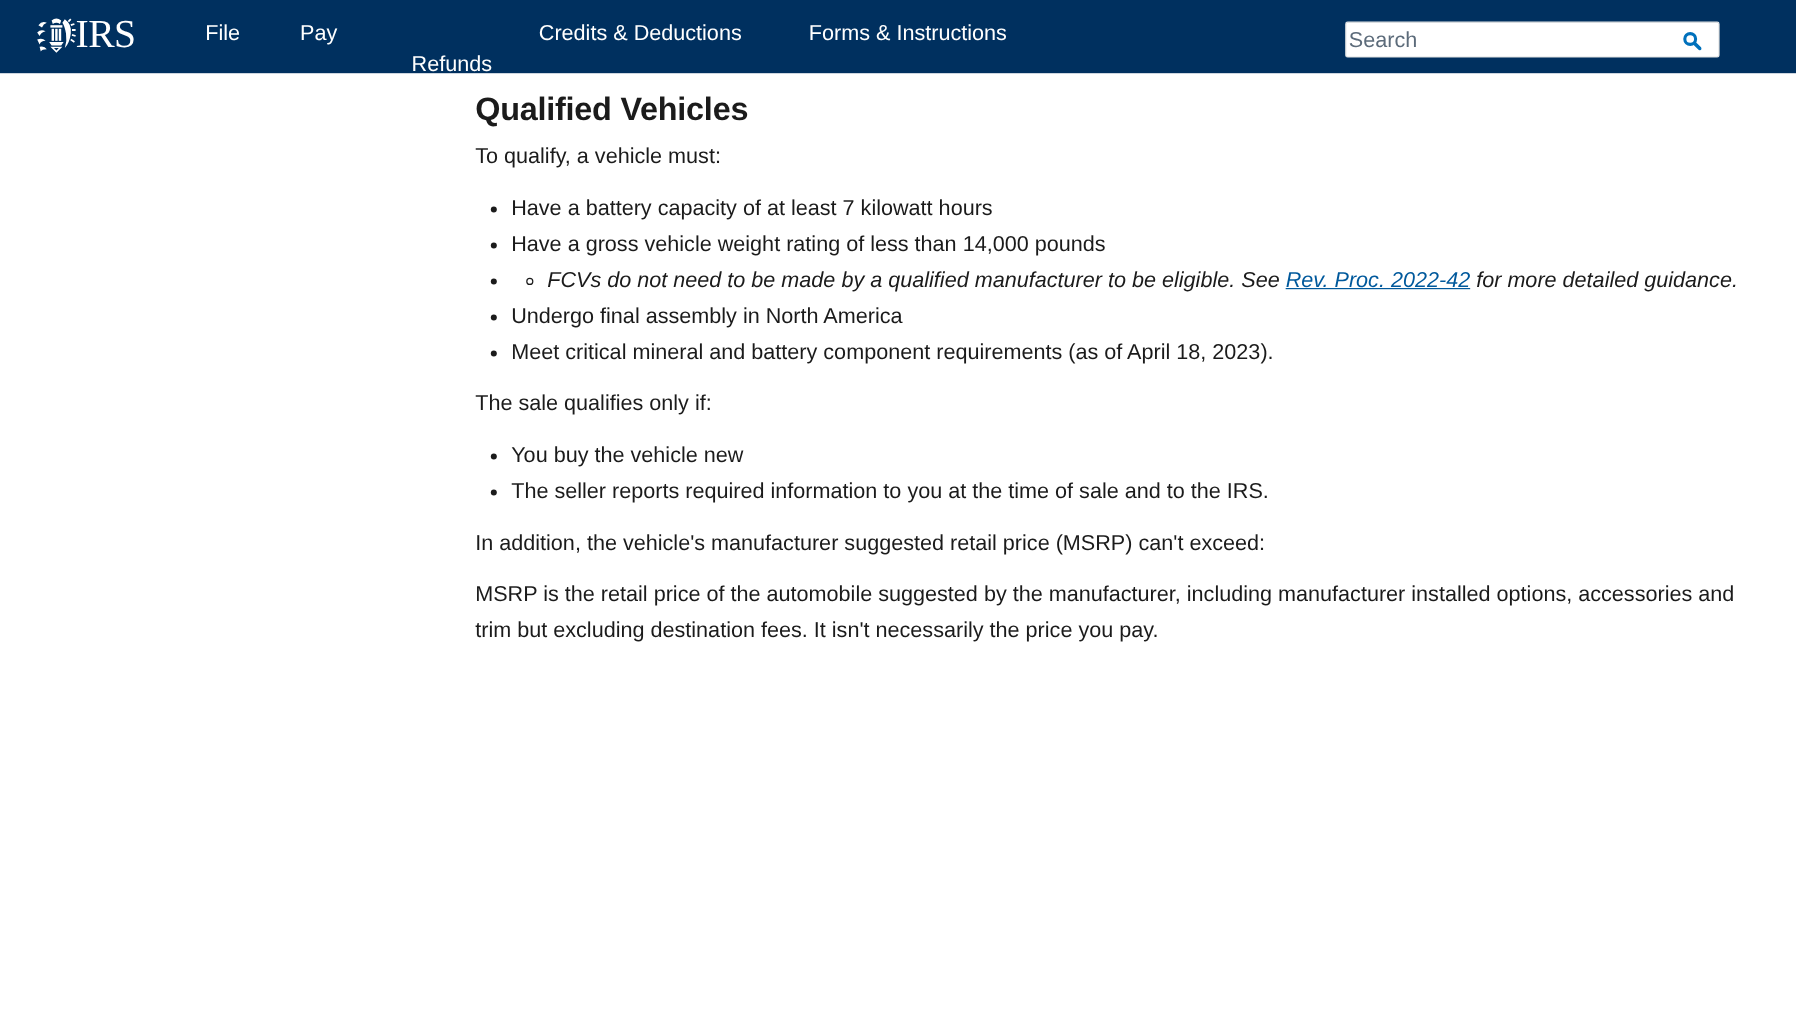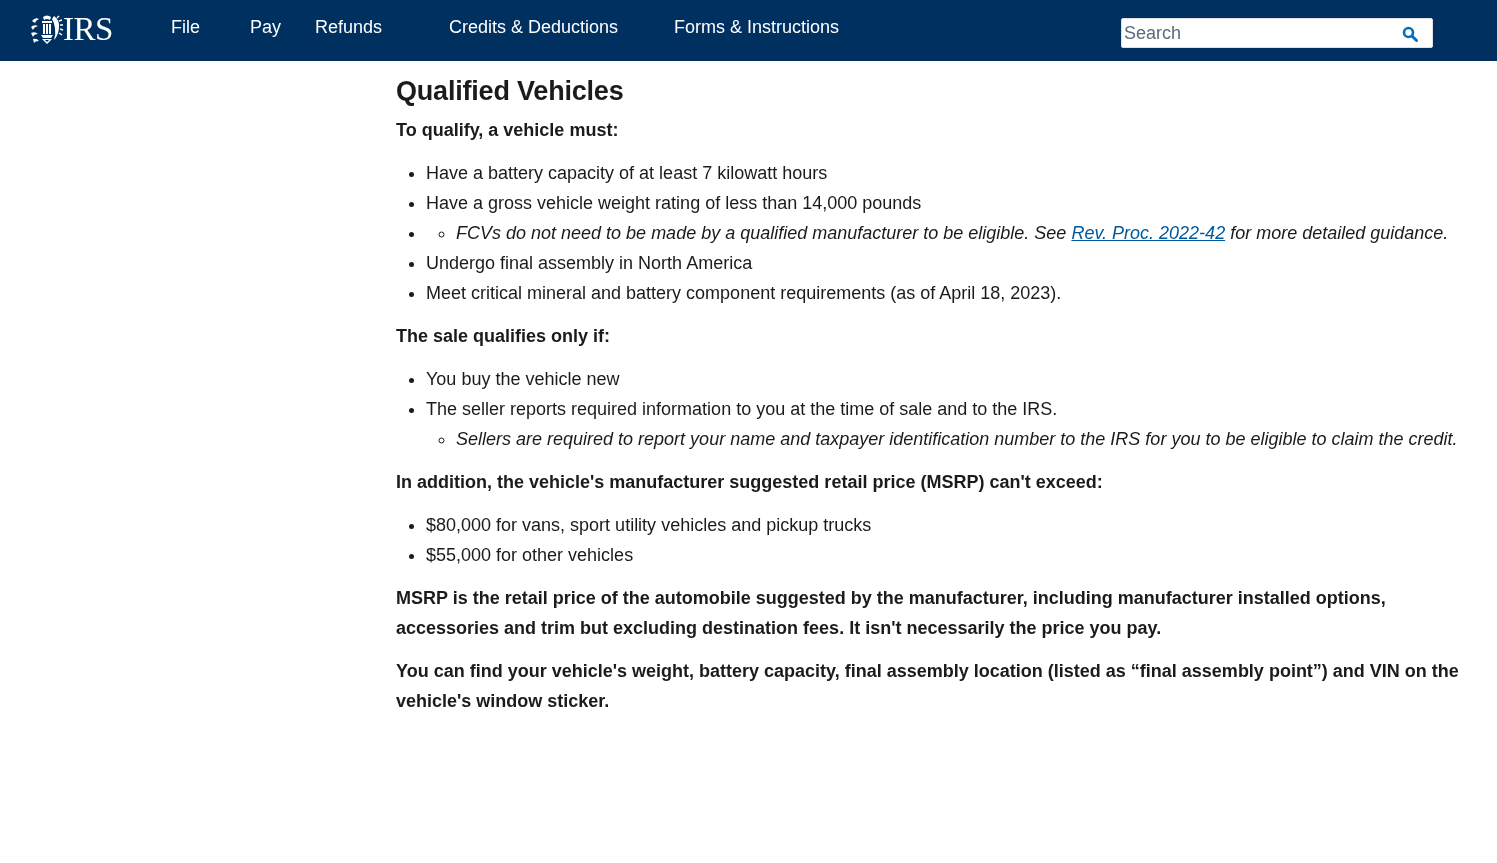--- a/index.html
+++ b/index.html
@@ -44,21 +44,21 @@
 
     .content {
       position: absolute; left: 396px; top: 62px; width: 1070px;
       font-size: 18px; line-height: 30px;
     }
     .content h2 {
       font-size: 27px; font-weight: bold; line-height: 34px;
       margin-top: 12px; margin-bottom: 7px; color: #1b1b1b;
       letter-spacing: -0.2px;
     }
-    .content p { margin-bottom: 13px; font-weight: bold; }
+    .content p { margin-bottom: 13px; }
     .content ul { margin: 0 0 13px 0; padding-left: 30px; list-style: disc; }
     .content ul ul { list-style: circle; padding-left: 30px; margin-bottom: 0; font-style: italic; }
     .content li { line-height: 30px; }
     .content a { color: #00599c; text-decoration: underline; }
     .p-after-title { margin-bottom: 13px; }
   </style>
 </head>
 <body>
 
 <header class="topnav">
@@ -75,21 +75,21 @@
         <path d="M13 26 l5 5 l5 -5z M16 27 h4 l-2 2z" fill-rule="evenodd"></path>
         <path d="M25 3 q6 4 5 12 q-1 8 -5 12 q2 -6 1 -12 q-1 -6 -3 -9z"></path>
         <path d="M28 5 l2 -2 M30 8 l3 -1 M31 12 l3 0 M31 16 l3 1 M30 20 l3 2" stroke="#fff" stroke-width="1.5"></path>
       </svg>
     </span>
     <span class="logo-text">IRS</span>
   </a>
 
   <a class="nav-item" style="left:171px;">File</a>
   <a class="nav-item" style="left:250px;">Pay</a>
-  <a class="nav-item" style="left:315px;">Refunds</a>
+  <a class="nav-item" style="left:343px;margin-top:26px;">Refunds</a>
   <a class="nav-item" style="left:449px;text-align:right;">Credits &amp; Deductions</a>
   <a class="nav-item" style="left:674px;">Forms &amp; Instructions</a>
 
   <div class="search-box">
     <input class="search-input" type="text" placeholder="Search" style="">
     <button class="search-btn">
       <span>
         <svg viewBox="0 0 16 16">
           <circle cx="6.5" cy="6.5" r="4.5" fill="none" stroke="#0071bc" stroke-width="2.6"></circle>
           <line x1="10" y1="10" x2="14.5" y2="14.5" stroke="#0071bc" stroke-width="3" stroke-linecap="round"></line>
@@ -115,27 +115,19 @@
     </li>
     <li>Undergo final assembly in North America</li>
     <li>Meet critical mineral and battery component requirements (as of April 18, 2023).</li>
   </ul>
 
   <p>The sale qualifies only if:</p>
   <ul>
     <li>You buy the vehicle new</li>
     <li>
       <span>The seller reports required information to you at the time of sale and to the IRS.</span>
-      <ul>
-        <li>Sellers are required to report your name and taxpayer identification number to the IRS for you to be eligible to claim the credit.</li>
-      </ul>
     </li>
   </ul>
 
   <p>In addition, the vehicle's manufacturer suggested retail price (MSRP) can't exceed:</p>
-  <ul>
-    <li>$80,000 for vans, sport utility vehicles and pickup trucks</li>
-    <li>$55,000 for other vehicles</li>
-  </ul>
 
   <p>MSRP is the retail price of the automobile suggested by the manufacturer, including manufacturer installed options, accessories and trim but excluding destination fees. It isn't necessarily the price you pay.</p>
-  <p>You can find your vehicle's weight, battery capacity, final assembly location (listed as “final assembly point”) and VIN on the vehicle's window sticker.</p>
 </main>
 
 </body></html>

